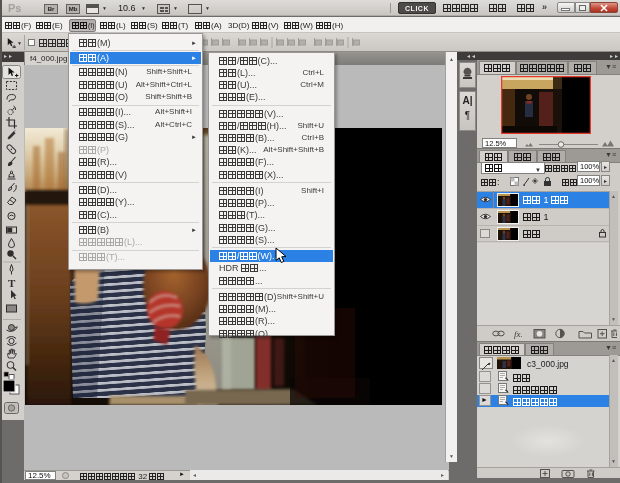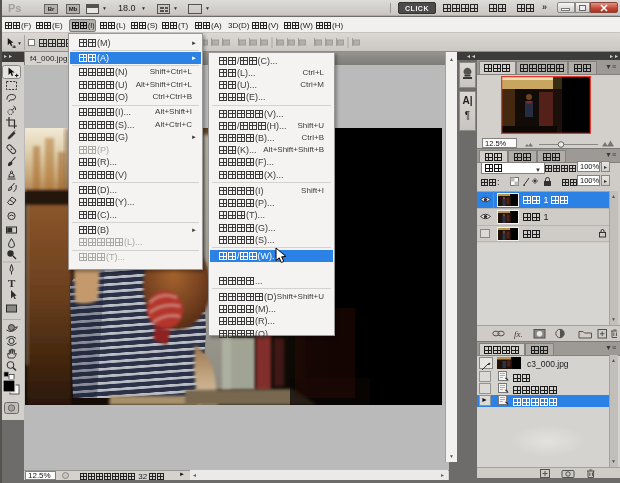--- a/index.html
+++ b/index.html
@@ -29,21 +29,21 @@
 </style></head><body>
 <div class="abs" style="left:0;top:0;width:620px;height:16px;background:linear-gradient(#dedcd9,#c9c6c2);border-bottom:1px solid #aeaba7"></div>
 <div class="abs" style="left:0;top:0;width:2px;height:483px;background:#55544f;z-index:60"></div>
 <div class="abs" style="left:8px;top:2px;font-size:11px;font-weight:bold;color:#a3a19e;z-index:3">Ps</div>
 <div class="abs" style="left:44px;top:4px;width:14px;height:10px;background:#b5b2ae;border:1px solid #65635f;font-size:6px;font-weight:bold;color:#1c1c1c;text-align:center;line-height:8px;z-index:3">Br</div>
 <div class="abs" style="left:66px;top:4px;width:14px;height:10px;background:#b5b2ae;border:1px solid #65635f;font-size:6px;font-weight:bold;color:#1c1c1c;text-align:center;line-height:8px;z-index:3">Mb</div>
 <div class="abs" style="left:86px;top:4px;width:13px;height:10px;border:1px solid #55534f;background:#e8e6e3;z-index:3">
     <div class="abs" style="left:0;top:0;width:11px;height:3px;background:#55534f"></div>
   </div>
 <div class="abs" style="left:102px;top:5px;font-size:5px;color:#333;z-index:3">▼</div>
-<div class="abs" style="left:118px;top:3px;font-size:9px;color:#222;z-index:3">18.0</div>
+<div class="abs" style="left:118px;top:3px;font-size:9px;color:#222;z-index:3">10.6</div>
 <div class="abs" style="left:141px;top:5px;font-size:5px;color:#333;z-index:3">▼</div>
 <div class="abs" style="left:157px;top:4px;width:13px;height:10px;border:1px solid #55534f;background:#c9c6c2;z-index:3">
     <div class="abs" style="left:2px;top:2px;width:4px;height:2px;background:#55534f"></div>
     <div class="abs" style="left:7px;top:2px;width:3px;height:2px;background:#55534f"></div>
     <div class="abs" style="left:2px;top:5px;width:4px;height:2px;background:#55534f"></div>
     <div class="abs" style="left:7px;top:5px;width:3px;height:2px;background:#55534f"></div>
   </div>
 <div class="abs" style="left:173px;top:5px;font-size:5px;color:#333;z-index:3">▼</div>
 <div class="abs" style="left:188px;top:4px;width:14px;height:10px;border:1px solid #55534f;z-index:3"></div>
 <div class="abs" style="left:205px;top:5px;font-size:5px;color:#333;z-index:3">▼</div>
@@ -535,29 +535,29 @@
       <span class="ar" style="line-height:12px">►</span>
     </div>
 <div class="sep" style="top:16px"></div>
 <div class="mi blue" style="top:17.5px;height:12px;line-height:12px">
       <span class="lb"><span class="k"></span><span class="k"></span>(A)</span>
       <span class="ar" style="line-height:12px">►</span>
     </div>
 <div class="sep" style="top:31px"></div>
 <div class="mi" style="top:32px;height:12px;line-height:12px">
       <span class="lb"><span class="k"></span><span class="k"></span><span class="k"></span><span class="k"></span>(N)</span>
-      <span class="sc">Shift+Ctrl+L</span>
+      <span class="sc">Shift+Shift+L</span>
     </div>
 <div class="mi" style="top:44.5px;height:12px;line-height:12px">
       <span class="lb"><span class="k"></span><span class="k"></span><span class="k"></span><span class="k"></span>(U)</span>
       <span class="sc">Alt+Shift+Ctrl+L</span>
     </div>
 <div class="mi" style="top:57px;height:12px;line-height:12px">
       <span class="lb"><span class="k"></span><span class="k"></span><span class="k"></span><span class="k"></span>(O)</span>
-      <span class="sc">Ctrl+Ctrl+B</span>
+      <span class="sc">Shift+Shift+B</span>
     </div>
 <div class="sep" style="top:70.5px"></div>
 <div class="mi" style="top:72px;height:12px;line-height:12px">
       <span class="lb"><span class="k"></span><span class="k"></span><span class="k"></span><span class="k"></span>(I)...</span>
       <span class="sc">Alt+Shift+I</span>
     </div>
 <div class="mi" style="top:84.5px;height:12px;line-height:12px">
       <span class="lb"><span class="k"></span><span class="k"></span><span class="k"></span><span class="k"></span>(S)...</span>
       <span class="sc">Alt+Ctrl+C</span>
     </div>
@@ -648,20 +648,23 @@
 <div class="mi" style="top:168.49999999999997px;height:12px;line-height:12px">
       <span class="lb"><span class="k"></span><span class="k"></span><span class="k"></span><span class="k"></span>(G)...</span>
     </div>
 <div class="mi" style="top:180.69999999999996px;height:12px;line-height:12px">
       <span class="lb"><span class="k"></span><span class="k"></span><span class="k"></span><span class="k"></span>(S)...</span>
     </div>
 <div class="sep" style="top:194.39999999999995px"></div>
 <div class="mi blue" style="top:197.09999999999994px;height:12px;line-height:12px">
       <span class="lb"><span class="k"></span><span class="k"></span>/<span class="k"></span><span class="k"></span>(W)...</span>
     </div>
+<div class="mi" style="top:209.29999999999993px;height:12px;line-height:12px">
+      <span class="lb">HDR <span class="k"></span><span class="k"></span>...</span>
+    </div>
 <div class="mi" style="top:221.49999999999991px;height:12px;line-height:12px">
       <span class="lb"><span class="k"></span><span class="k"></span><span class="k"></span><span class="k"></span>...</span>
     </div>
 <div class="sep" style="top:235.1999999999999px"></div>
 <div class="mi" style="top:237.8999999999999px;height:12px;line-height:12px">
       <span class="lb"><span class="k"></span><span class="k"></span><span class="k"></span><span class="k"></span><span class="k"></span>(D)</span>
       <span class="sc">Shift+Shift+U</span>
     </div>
 <div class="mi" style="top:250.09999999999988px;height:12px;line-height:12px">
       <span class="lb"><span class="k"></span><span class="k"></span><span class="k"></span><span class="k"></span>(M)...</span>

